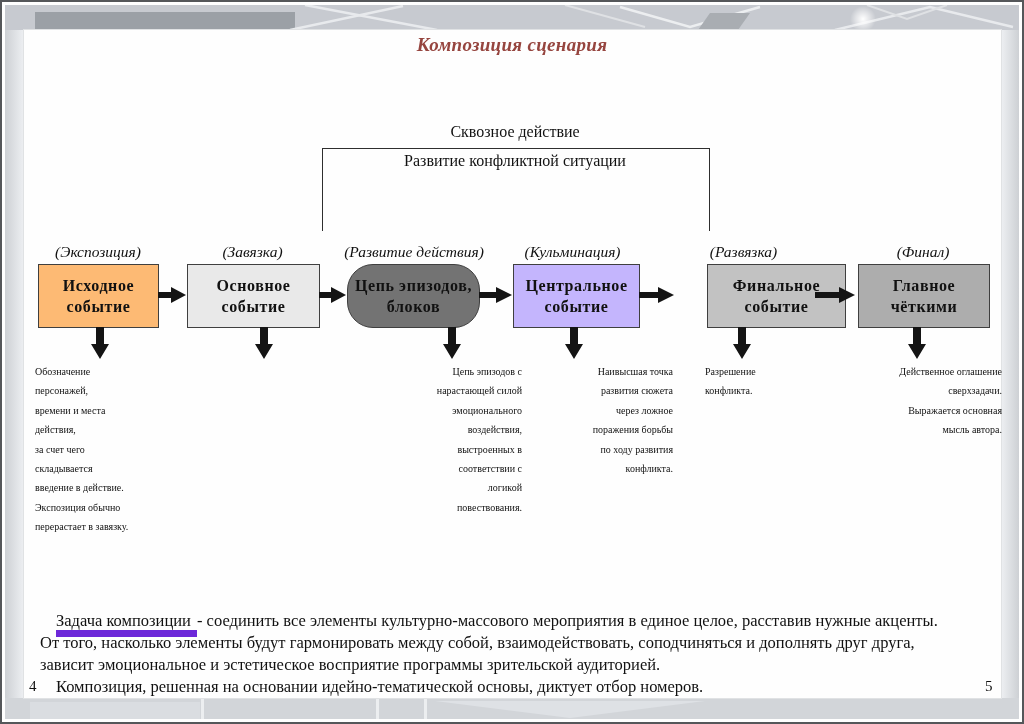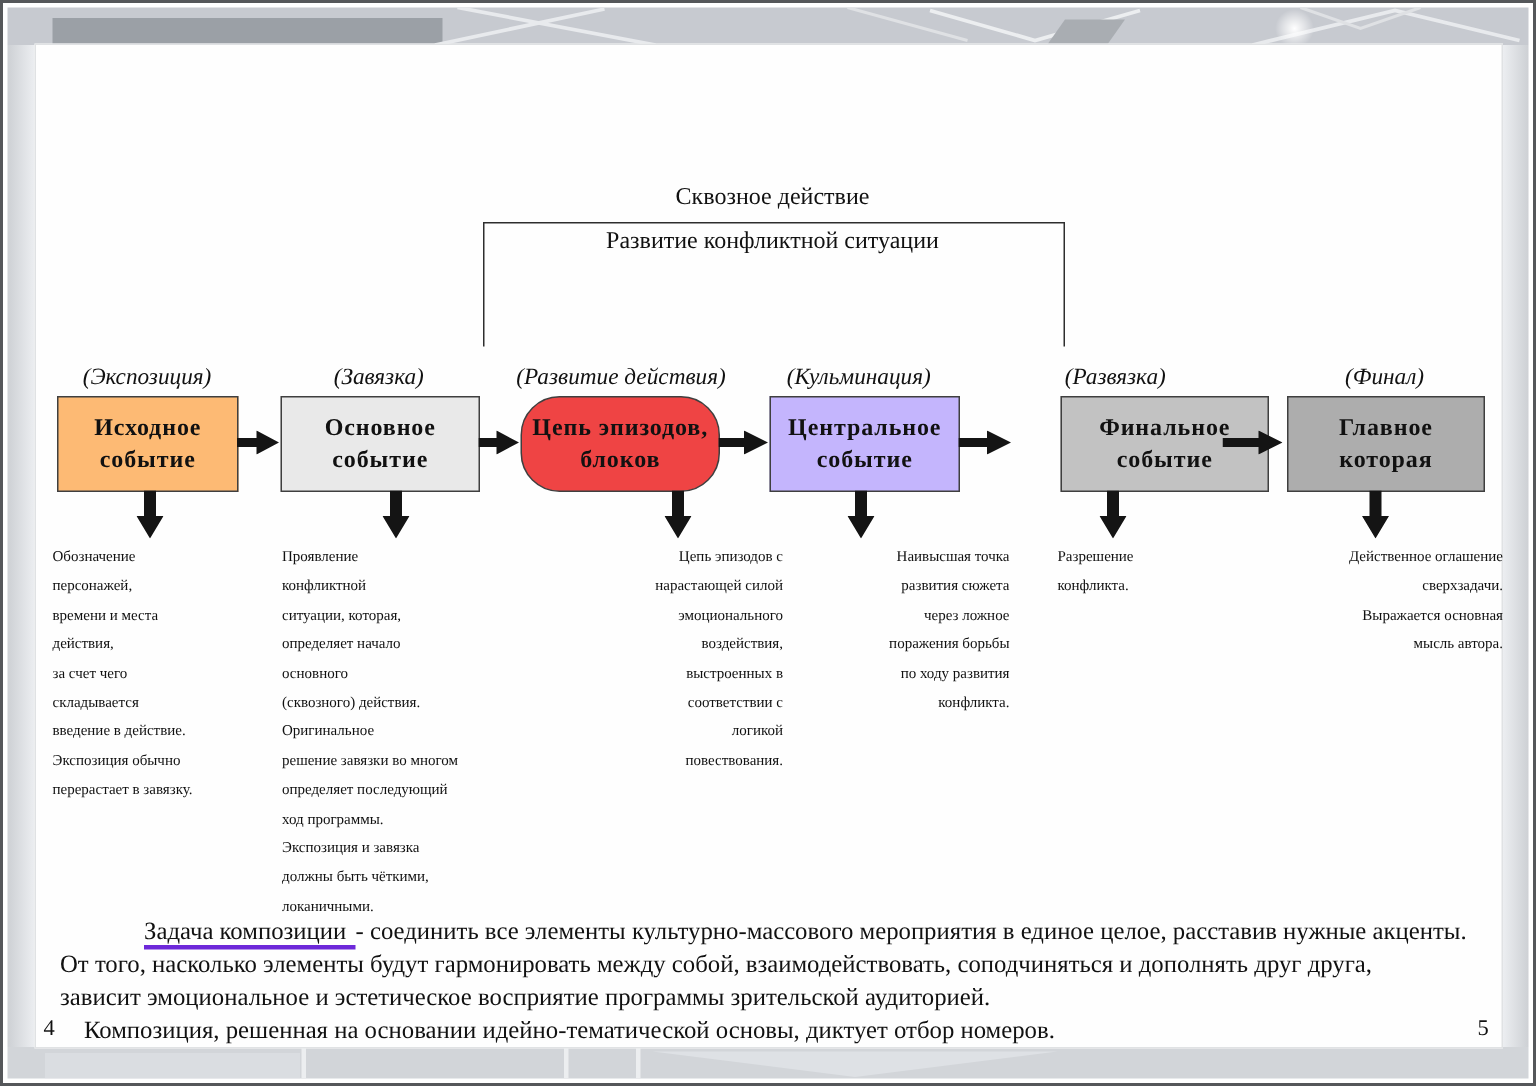--- a/index.html
+++ b/index.html
@@ -31,21 +31,21 @@
   .phase{position:absolute;top:241px;font-style:italic;font-size:15.5px;text-align:center;white-space:nowrap;}
   .box{position:absolute;top:262px;height:62px;border:1.3px solid #3f3f3f;
        display:flex;align-items:center;justify-content:center;text-align:center;
        font-weight:bold;font-size:16px;line-height:21px;letter-spacing:.6px;white-space:pre-line;}
   .harrow{position:absolute;top:285px;}
   .darrow{position:absolute;top:325px;}
   .desc{position:absolute;top:360px;font-size:10px;line-height:19.4px;white-space:pre-line;}
   .desc.al{text-align:left;} .desc.ar{text-align:right;}
   .task{position:absolute;left:38px;top:608px;width:952px;font-size:16.5px;line-height:22px;}
   .task .ind{display:inline-block;width:16px;}
-  .task-lead{border-bottom:3px solid #6d28d9;padding-right:2px;margin-left:40px;}
+  .task-lead{border-bottom:7px solid #6d28d9;padding-right:2px;}
   .pagenum{position:absolute;top:676px;font-size:15px;}
   .pn-left{left:27px;} .pn-right{left:983px;}
 </style>
 </head>
 <body>
 
 <div class="slide">
 
   <div class="band-top">
     <div class="darkrect"></div>
@@ -66,44 +66,45 @@
       <rect x="196" y="0" width="3" height="21" fill="#eceef0"></rect>
       <rect x="371" y="0" width="3" height="21" fill="#eceef0"></rect>
       <rect x="419" y="0" width="3" height="21" fill="#eceef0"></rect>
       <polygon points="430,3 700,3 565,20" fill="#dee1e5"></polygon>
     </svg>
   </div>
   <div class="strip-left"></div>
   <div class="strip-right"></div>
   <div class="panel"></div>
 
+  <div class="title">Композиция сценария</div>
 
   <div class="bracket-top-label">Сквозное действие</div>
   <div class="bracket"></div>
   <div class="bracket-inner-label">Развитие конфликтной ситуации</div>
 
   <div class="phase" style="left:35px;width:122px;">(Экспозиция)</div>
   <div class="phase" style="left:185px;width:131px;">(Завязка)</div>
   <div class="phase" style="left:330px;width:164px;">(Развитие действия)</div>
   <div class="phase" style="left:503px;width:135px;">(Кульминация)</div>
   <div class="phase" style="left:673px;width:137px;">(Развязка)</div>
   <div class="phase" style="left:856px;width:130px;">(Финал)</div>
 
   <div class="box" style="left:36px;width:119px;background:#fdba74;">Исходное
 событие</div>
   <div class="box" style="left:185px;width:131px;background:#e9e9e9;">Основное
 событие</div>
-  <div class="box" style="left:345px;width:131px;background:#ef4444;border-radius:26px;">Цепь эпизодов,
+  <div class="box" style="left:345px;width:131px;background:#737373;border-radius:26px;">Цепь эпизодов,
 блоков</div>
   <div class="box" style="left:511px;width:125px;background:#c4b5fd;">Центральное
 событие</div>
   <div class="box" style="left:673px;width:137px;background:#c2c2c2;margin-left:32px;">Финальное
 событие</div>
   <div class="box" style="left:856px;width:130px;background:#adadad;">Главное
-которая</div>
+чёткими</div>
 
   <svg class="harrow" style="left:156px;" width="28" height="16">
       <polygon points="0,5 13,5 13,0 28,8 13,16 13,11 0,11" fill="#141414"></polygon>
     </svg>
   <svg class="harrow" style="left:317px;" width="27" height="16">
       <polygon points="0,5 12,5 12,0 27,8 12,16 12,11 0,11" fill="#141414"></polygon>
     </svg>
   <svg class="harrow" style="left:477px;" width="33" height="16">
       <polygon points="0,5 17,5 17,0 33,8 17,16 17,11 0,11" fill="#141414"></polygon>
     </svg>
@@ -135,33 +136,20 @@
 
   <div class="desc al" style="left:33px;width:158px;">Обозначение
 персонажей,
 времени и места
 действия,
 за счет чего
 складывается
 введение в действие.
 Экспозиция обычно
 перерастает в завязку.</div>
-  <div class="desc al" style="left:186px;width:212px;">Проявление
-конфликтной
-ситуации, которая,
-определяет начало
-основного
-(сквозного) действия.
-Оригинальное
-решение завязки во многом
-определяет последующий
-ход программы.
-Экспозиция и завязка
-должны быть чёткими,
-локаничными.</div>
   <div class="desc ar" style="left:350px;width:170px;">Цепь эпизодов с
 нарастающей силой
 эмоционального
 воздействия,
 выстроенных в
 соответствии с
 логикой
 повествования.</div>
   <div class="desc ar" style="left:515px;width:156px;">Наивысшая точка
 развития сюжета

